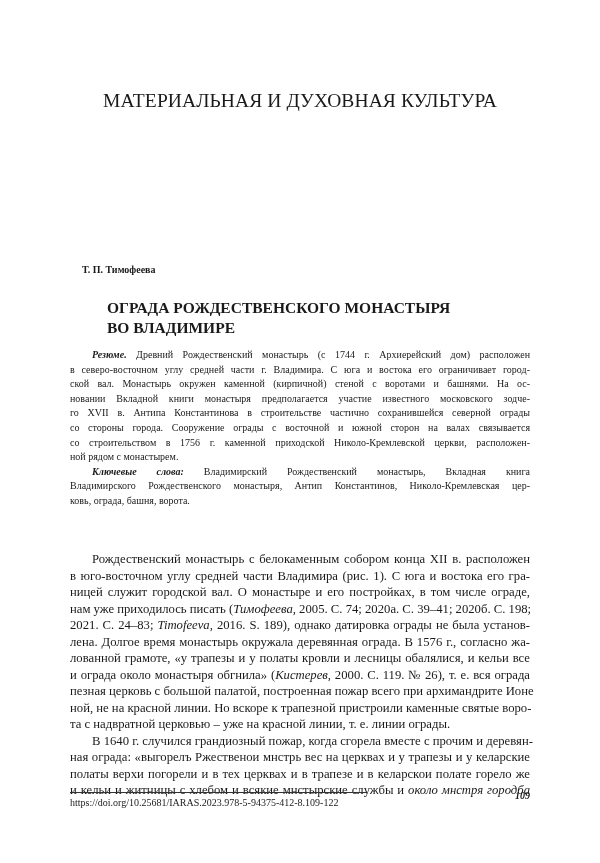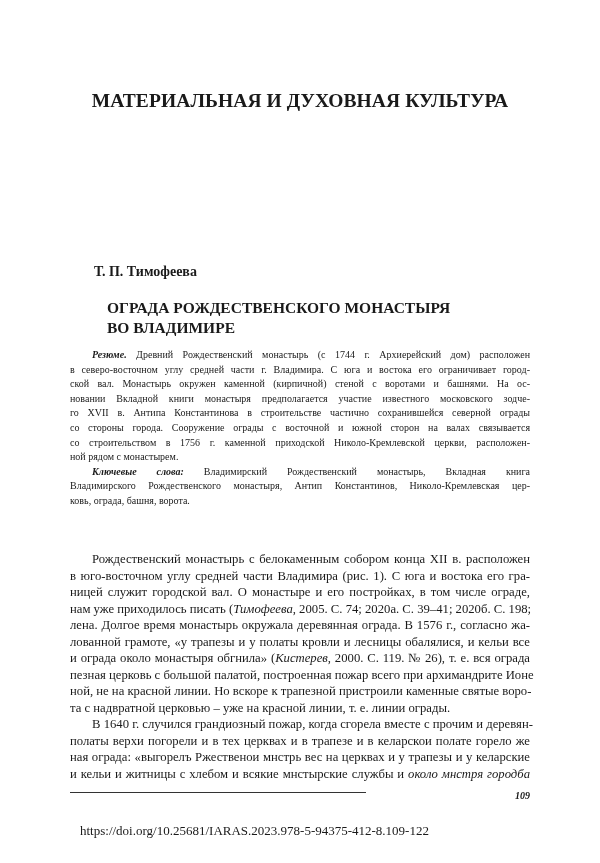--- a/index.html
+++ b/index.html
@@ -1,30 +1,30 @@
 <!DOCTYPE html>
 <html><head>
   <meta charset="utf-8">
   <style>
     html, body { margin: 0; padding: 0; background: #ffffff; }
     body { width: 600px; height: 863px; position: relative; overflow: hidden;
       font-family: "Liberation Serif", "DejaVu Serif", serif; color: #1a1a1a; }
     .section-title { position: absolute; left: 0; width: 600px; top: 90px; text-align: center;
-      font-weight: bold; font-size: 19.5px; letter-spacing: 0.1px; }
-    .author { position: absolute; left: 94px; top: 264px; font-weight: bold; font-size: 14px; }
+      font-weight: normal; font-size: 19.5px; letter-spacing: 0.1px; }
+    .author { position: absolute; left: 82px; top: 264px; font-weight: bold; font-size: 10px; }
     .article-title { position: absolute; left: 107px; top: 298px; font-weight: bold; font-size: 15.5px; line-height: 20px; }
     .abstract { position: absolute; left: 70px; width: 460px; top: 348px; font-size: 10px; line-height: 14.6px; text-align: justify; }
     .body { position: absolute; left: 70px; width: 460px; top: 520px; font-size: 12.7px; line-height: 16.5px; text-align: justify; margin-top: 31px; }
     .line { display: block; white-space: nowrap; text-align-last: justify; text-align: justify; }
     .line.last { text-align-last: left; }
     .indent { padding-left: 22px; }
     .i { font-style: italic; }
     .bi { font-weight: bold; font-style: italic; }
     .footer-rule { position: absolute; left: 70px; top: 792px; width: 296px; height: 0; border-top: 1px solid #333; }
-    .doi { position: absolute; left: 70px; top: 823px; font-size: 13px; margin-left: 10px; }
+    .doi { position: absolute; left: 70px; top: 797px; font-size: 10px; }
     .page-num { position: absolute; right: 70px; top: 790px; font-size: 10px; font-weight: bold; font-style: italic; }
   </style>
 </head>
 <body>
 
 <div class="section-title">МАТЕРИАЛЬНАЯ И ДУХОВНАЯ КУЛЬТУРА</div>
 
 <div class="author">Т. П. Тимофеева</div>
 
 <div class="article-title">
@@ -44,27 +44,28 @@
   <span class="line indent"><span class="bi">Ключевые слова:</span><span> Владимирский Рождественский монастырь, Вкладная книга</span></span>
   <span class="line">Владимирского Рождественского монастыря, Антип Константинов, Николо-Кремлевская цер-</span>
   <span class="line last">ковь, ограда, башня, ворота.</span>
 </div>
 
 <div class="body">
   <span class="line indent">Рождественский монастырь с белокаменным собором конца XII в. расположен</span>
   <span class="line">в юго-восточном углу средней части Владимира (рис. 1). С юга и востока его гра-</span>
   <span class="line">ницей служит городской вал. О монастыре и его постройках, в том числе ограде,</span>
   <span class="line"><span>нам уже приходилось писать (</span><span class="i">Тимофеева</span><span>, 2005. С. 74; 2020а. С. 39–41; 2020б. С. 198;</span></span>
+  <span class="line"><span>2021. С. 24–83; </span><span class="i">Timofeeva</span><span>, 2016. S. 189), однако датировка ограды не была установ-</span></span>
   <span class="line">лена. Долгое время монастырь окружала деревянная ограда. В 1576 г., согласно жа-</span>
   <span class="line">лованной грамоте, «у трапезы и у полаты кровли и лесницы обалялися, и кельи все</span>
   <span class="line"><span>и ограда около монастыря обгнила» (</span><span class="i">Кистерев</span><span>, 2000. С. 119. № 26), т. е. вся ограда</span></span>
   <span class="line">пезная церковь с большой палатой, построенная пожар всего при архимандрите Ионе</span>
   <span class="line">ной, не на красной линии. Но вскоре к трапезной пристроили каменные святые воро-</span>
   <span class="line last">та с надвратной церковью – уже на красной линии, т. е. линии ограды.</span>
   <span class="line indent">В 1640 г. случился грандиозный пожар, когда сгорела вместе с прочим и деревян-</span>
+  <span class="line">ная ограда: «выгорелъ Ржественои мнстрь вес на церквах и у трапезы и у келарские</span>
   <span class="line">полаты верхи погорели и в тех церквах и в трапезе и в келарскои полате горело же</span>
-  <span class="line">ная ограда: «выгорелъ Ржественои мнстрь вес на церквах и у трапезы и у келарские</span>
   <span class="line"><span>и кельи и житницы с хлебом и всякие мнстырские службы и </span><span class="i">около мнстря городба</span></span>
 </div>
 
 <div class="footer-rule"></div>
 <a class="doi">https://doi.org/10.25681/IARAS.2023.978-5-94375-412-8.109-122</a>
 <div class="page-num">109</div>
 
 </body></html>

